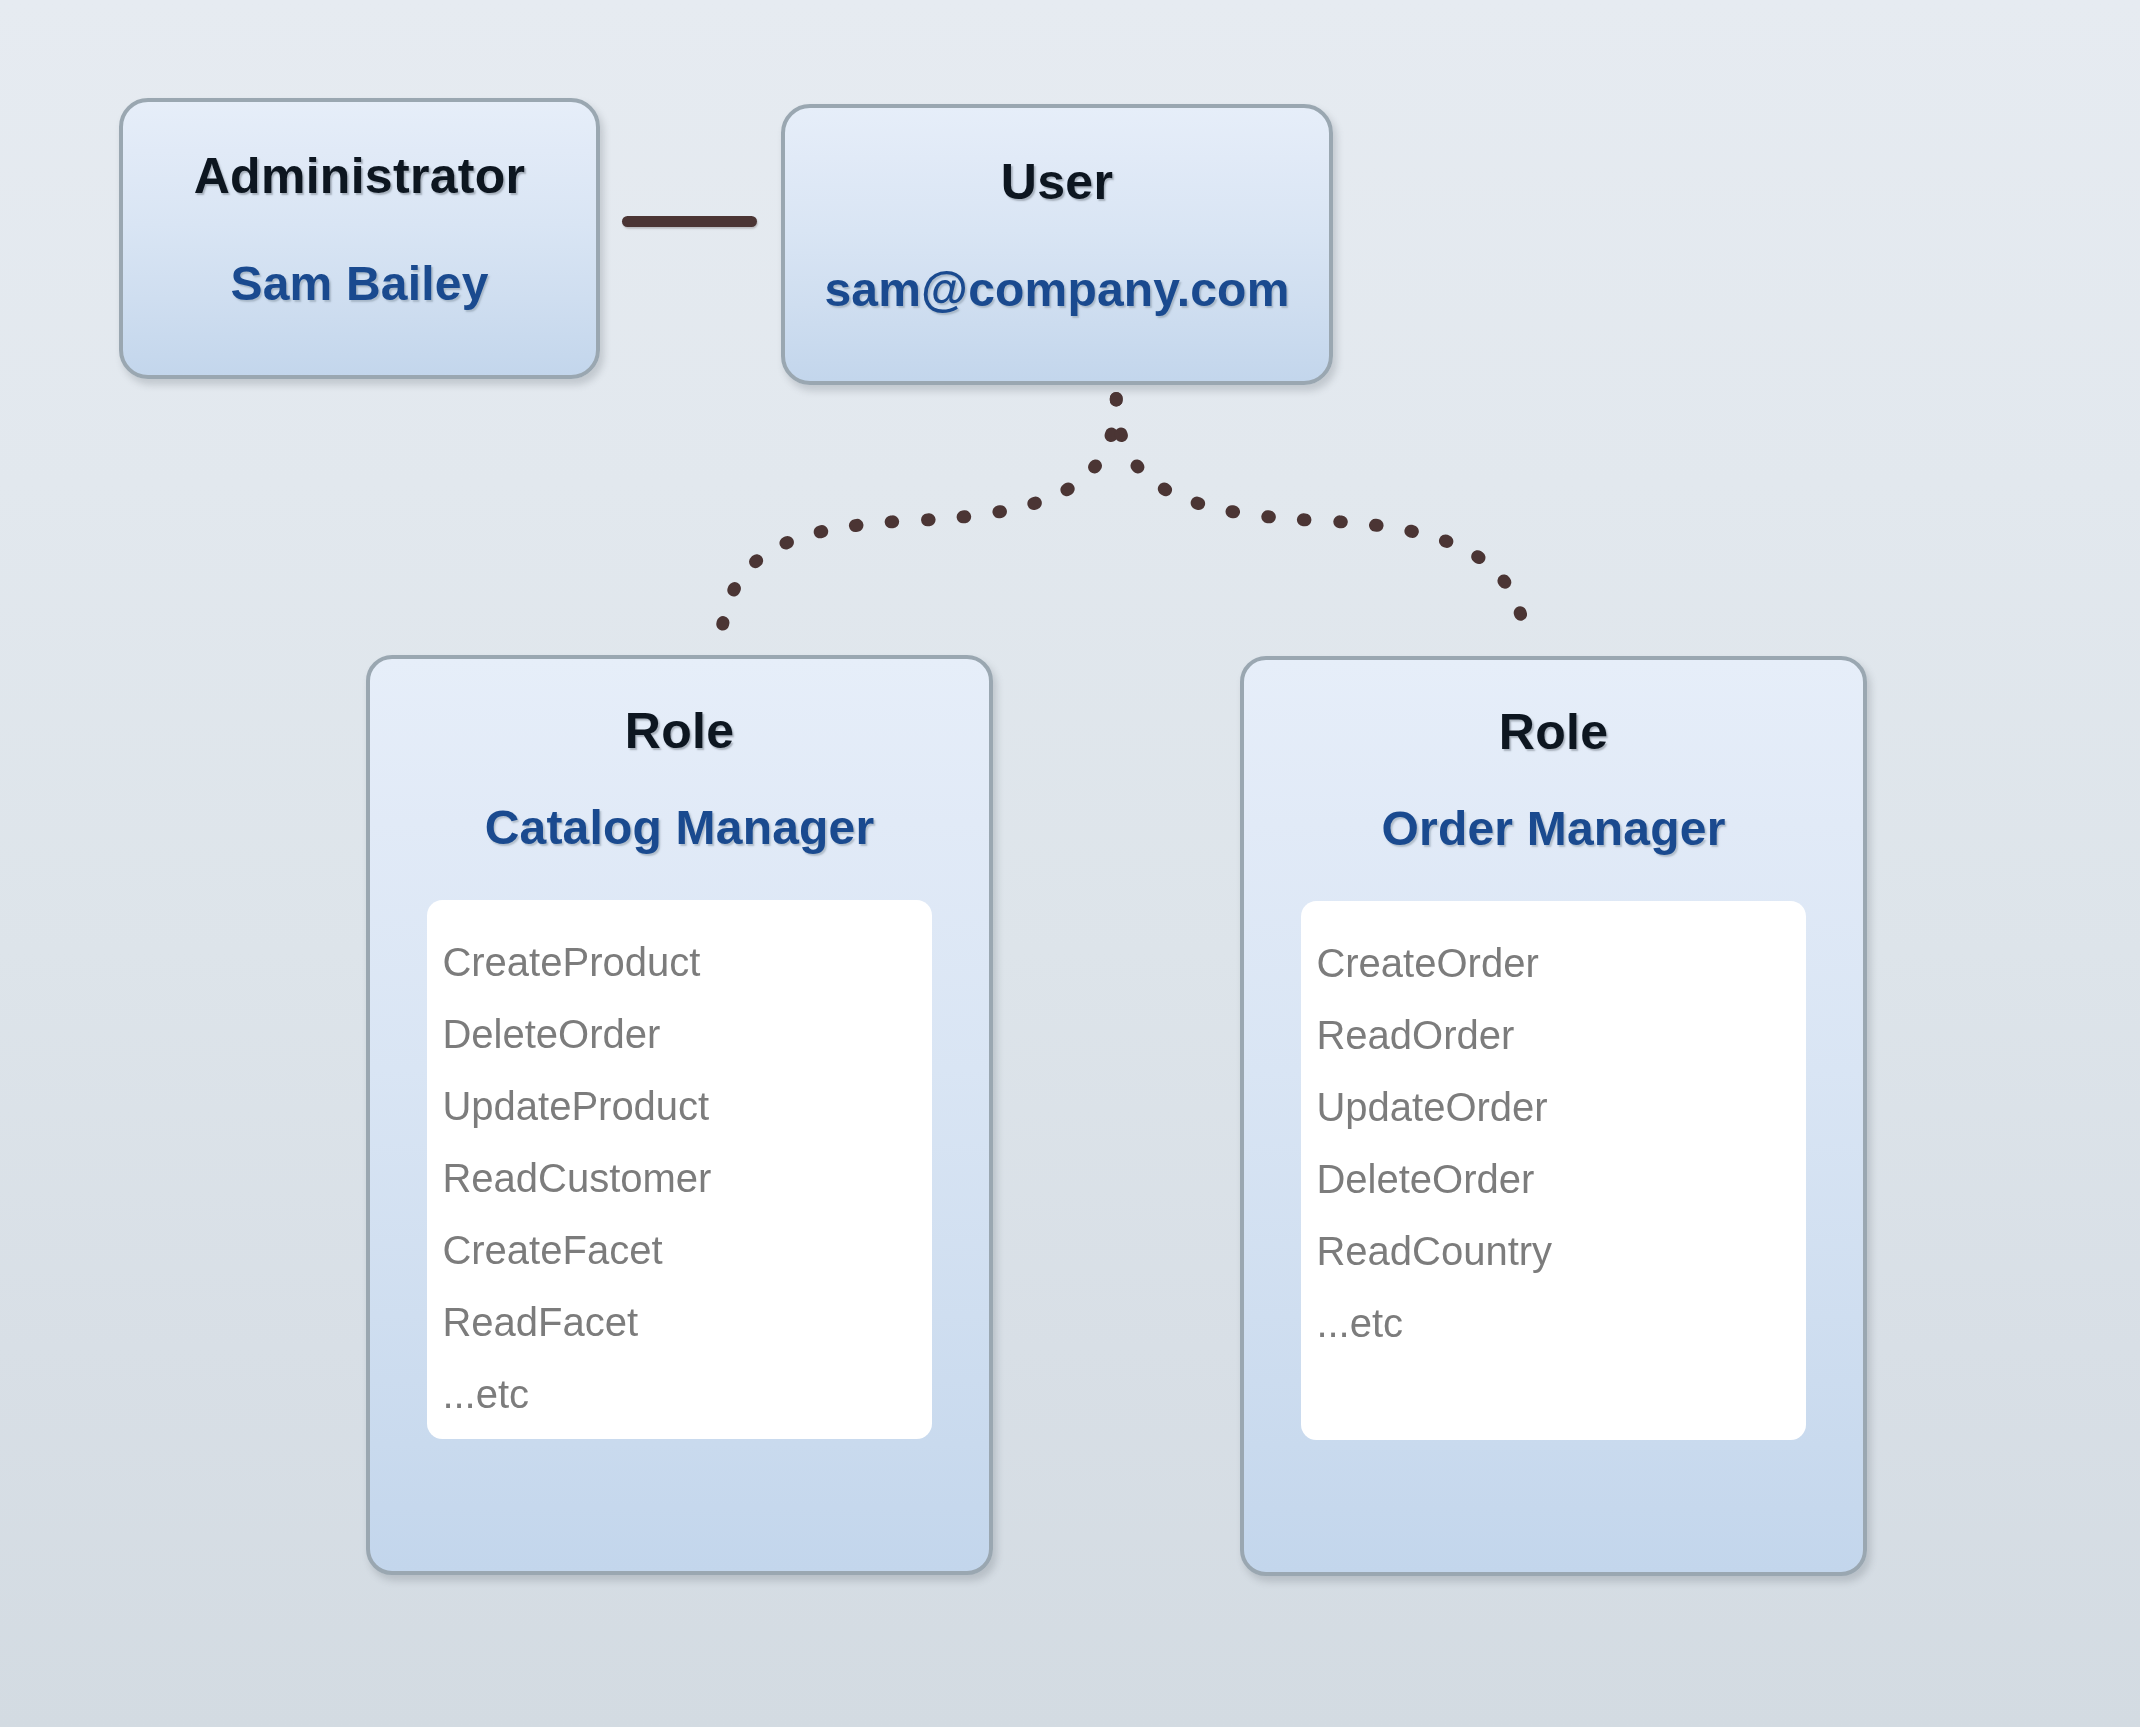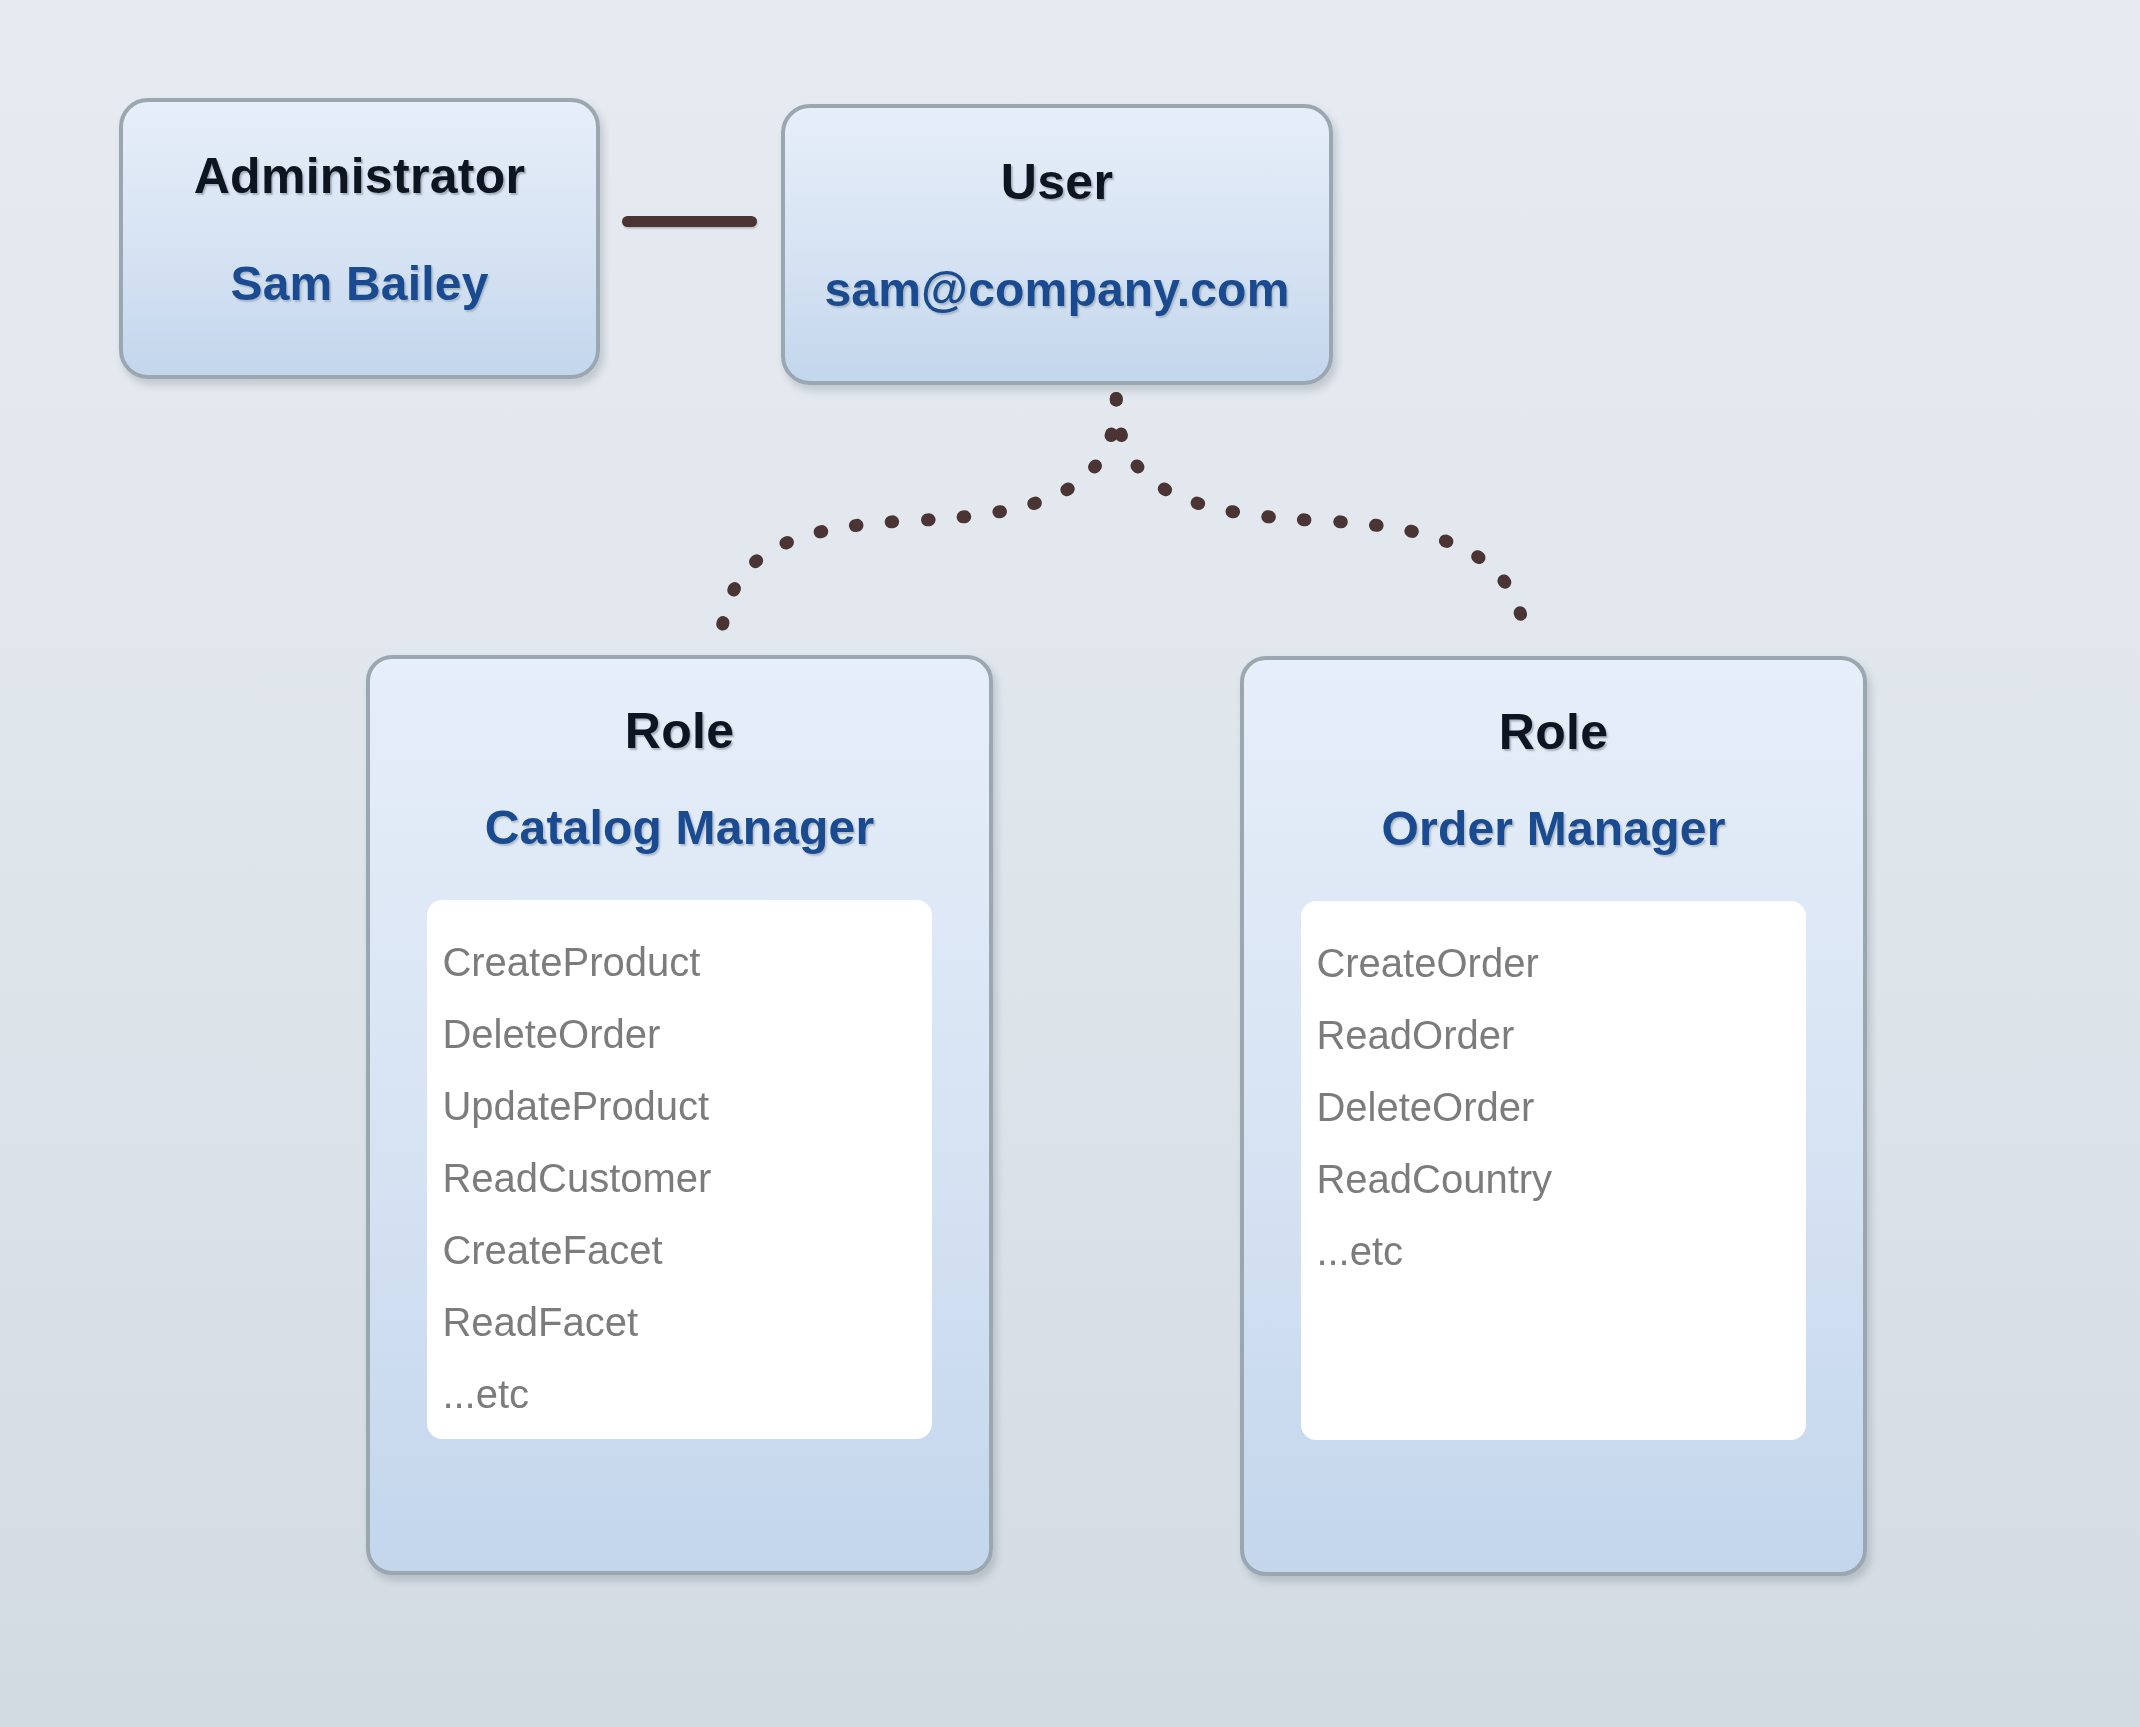--- a/index.html
+++ b/index.html
@@ -160,20 +160,21 @@
       <div class="perm-item">...etc</div>
     </div>
   </div>
 
   <div class="card role-card" id="role-card-1">
     <div class="card-type">Role</div>
     <div class="card-value">Order Manager</div>
     <div class="perm-panel">
       <div class="perm-item">CreateOrder</div>
       <div class="perm-item">ReadOrder</div>
+      <div class="perm-item">UpdateOrder</div>
       <div class="perm-item">DeleteOrder</div>
       <div class="perm-item">ReadCountry</div>
       <div class="perm-item">...etc</div>
     </div>
   </div>
 
 </div>
 
 
 </body></html>

